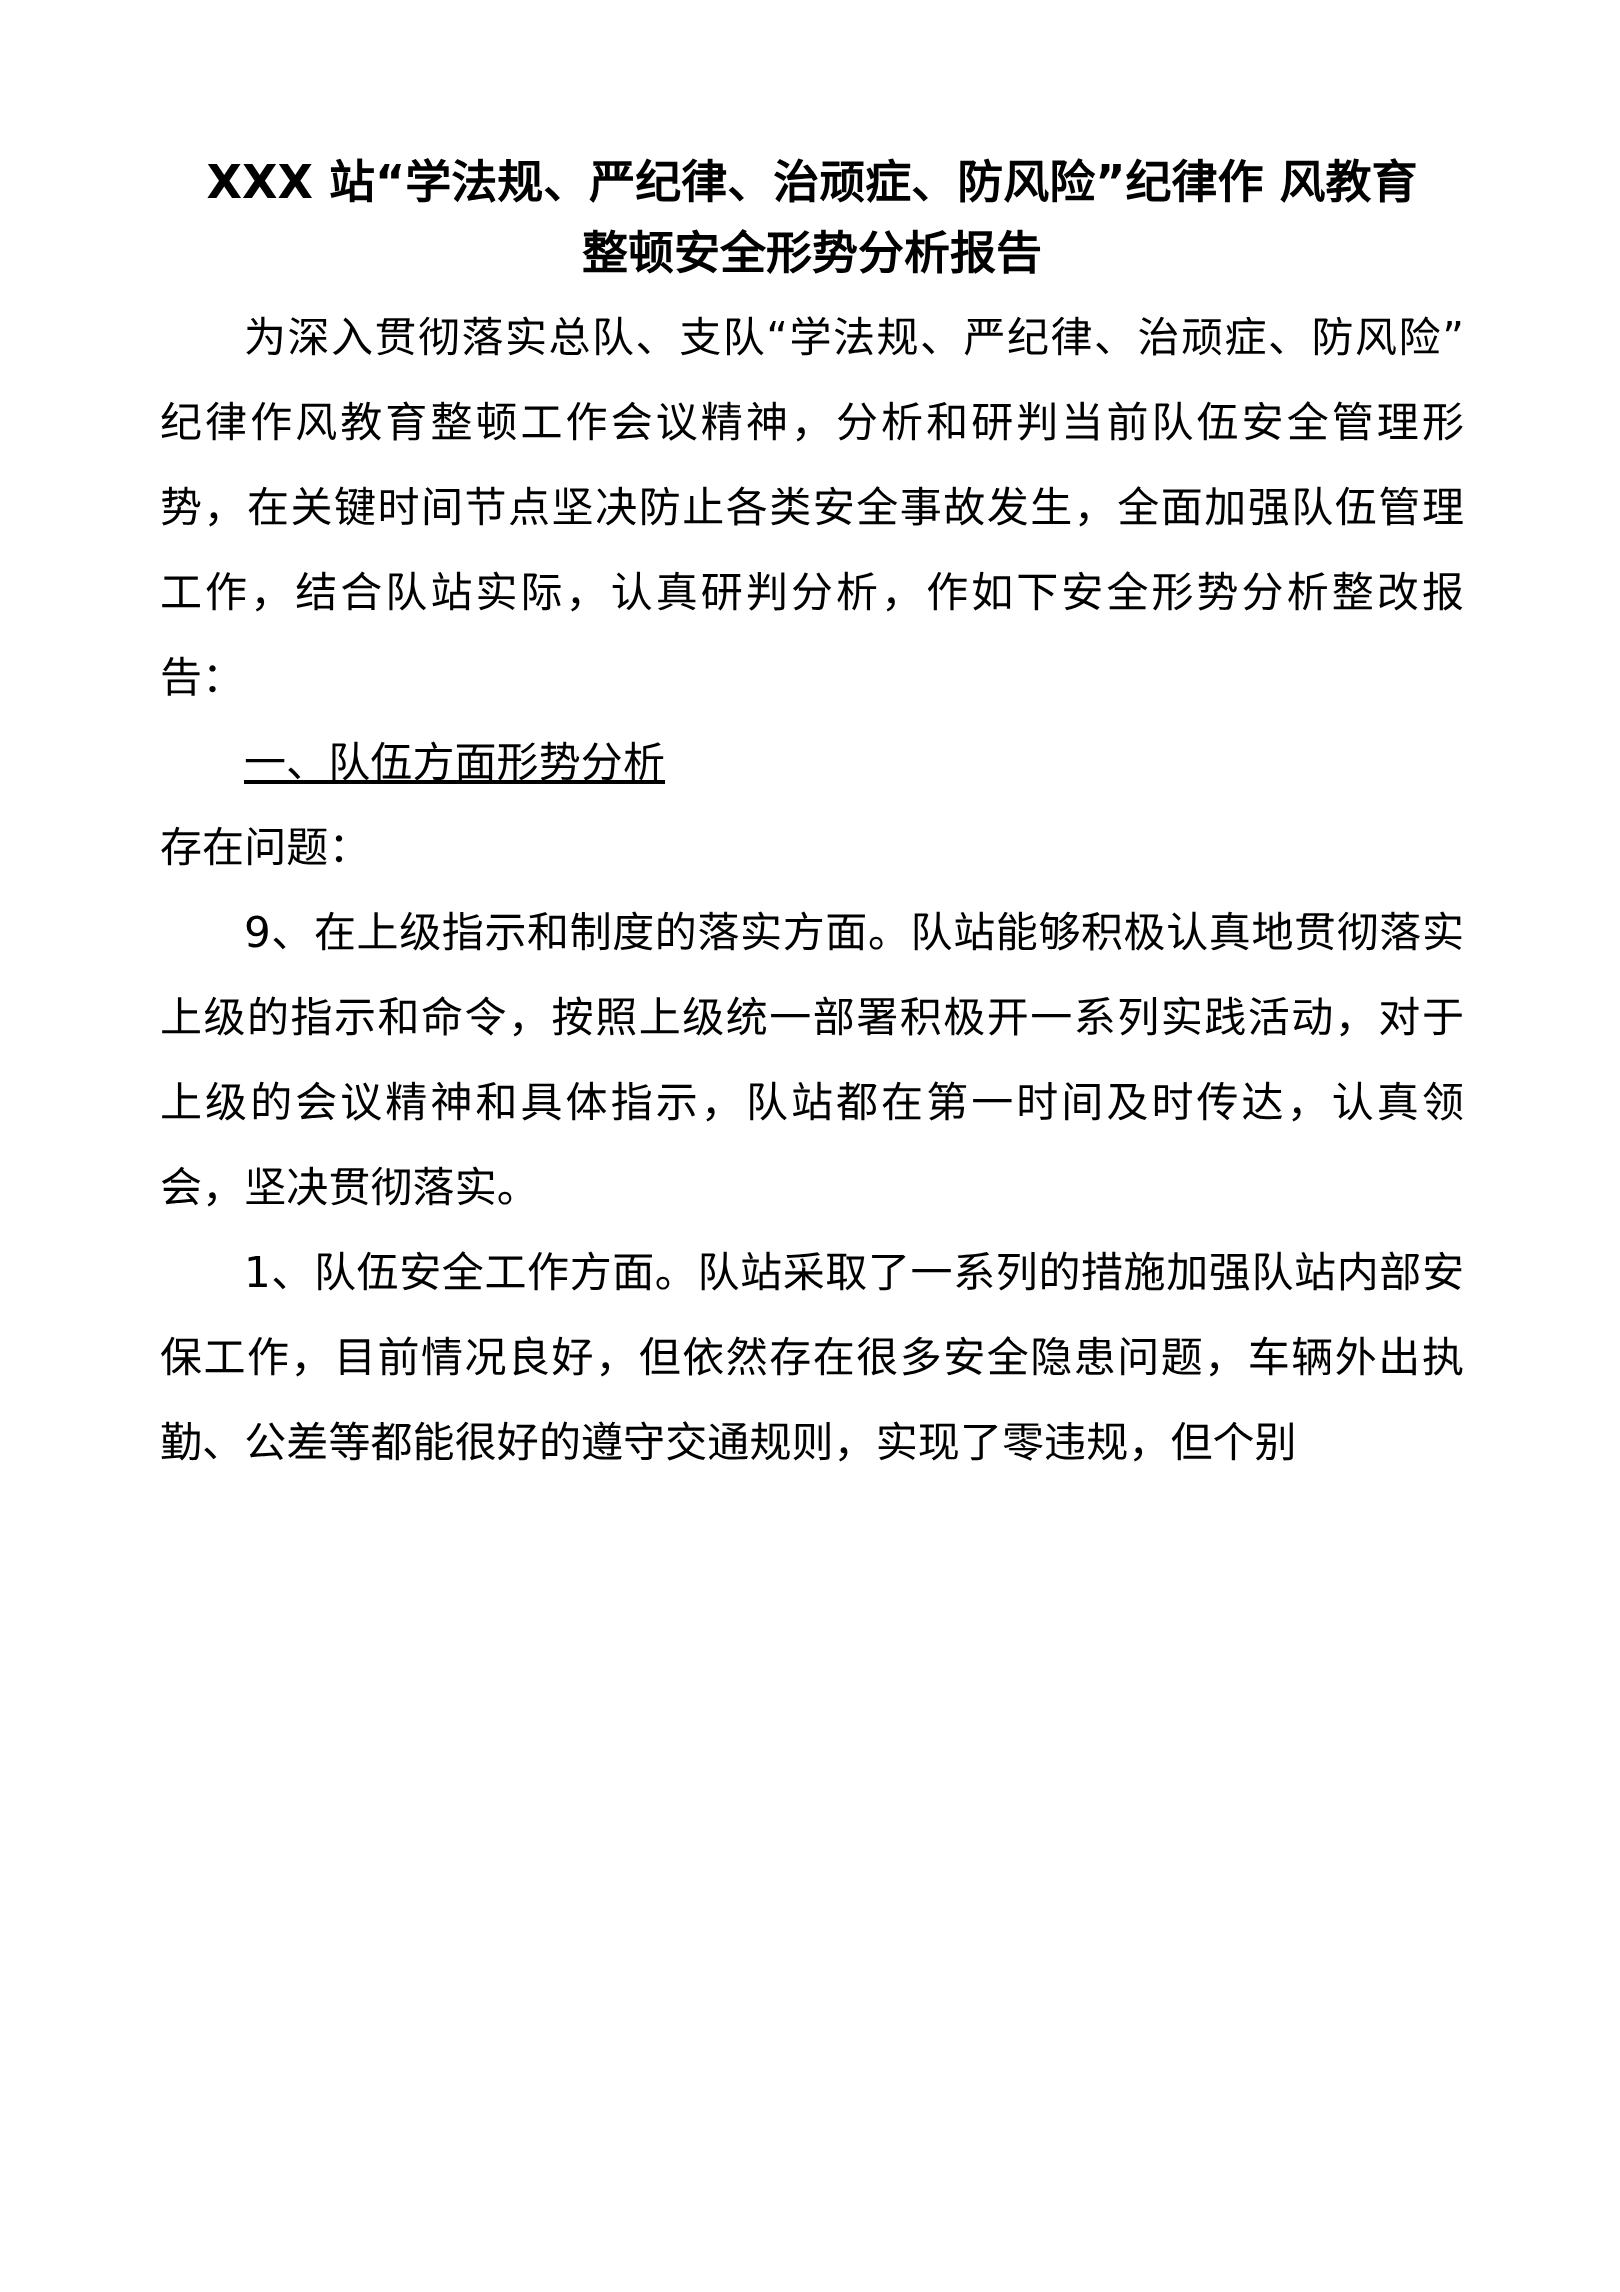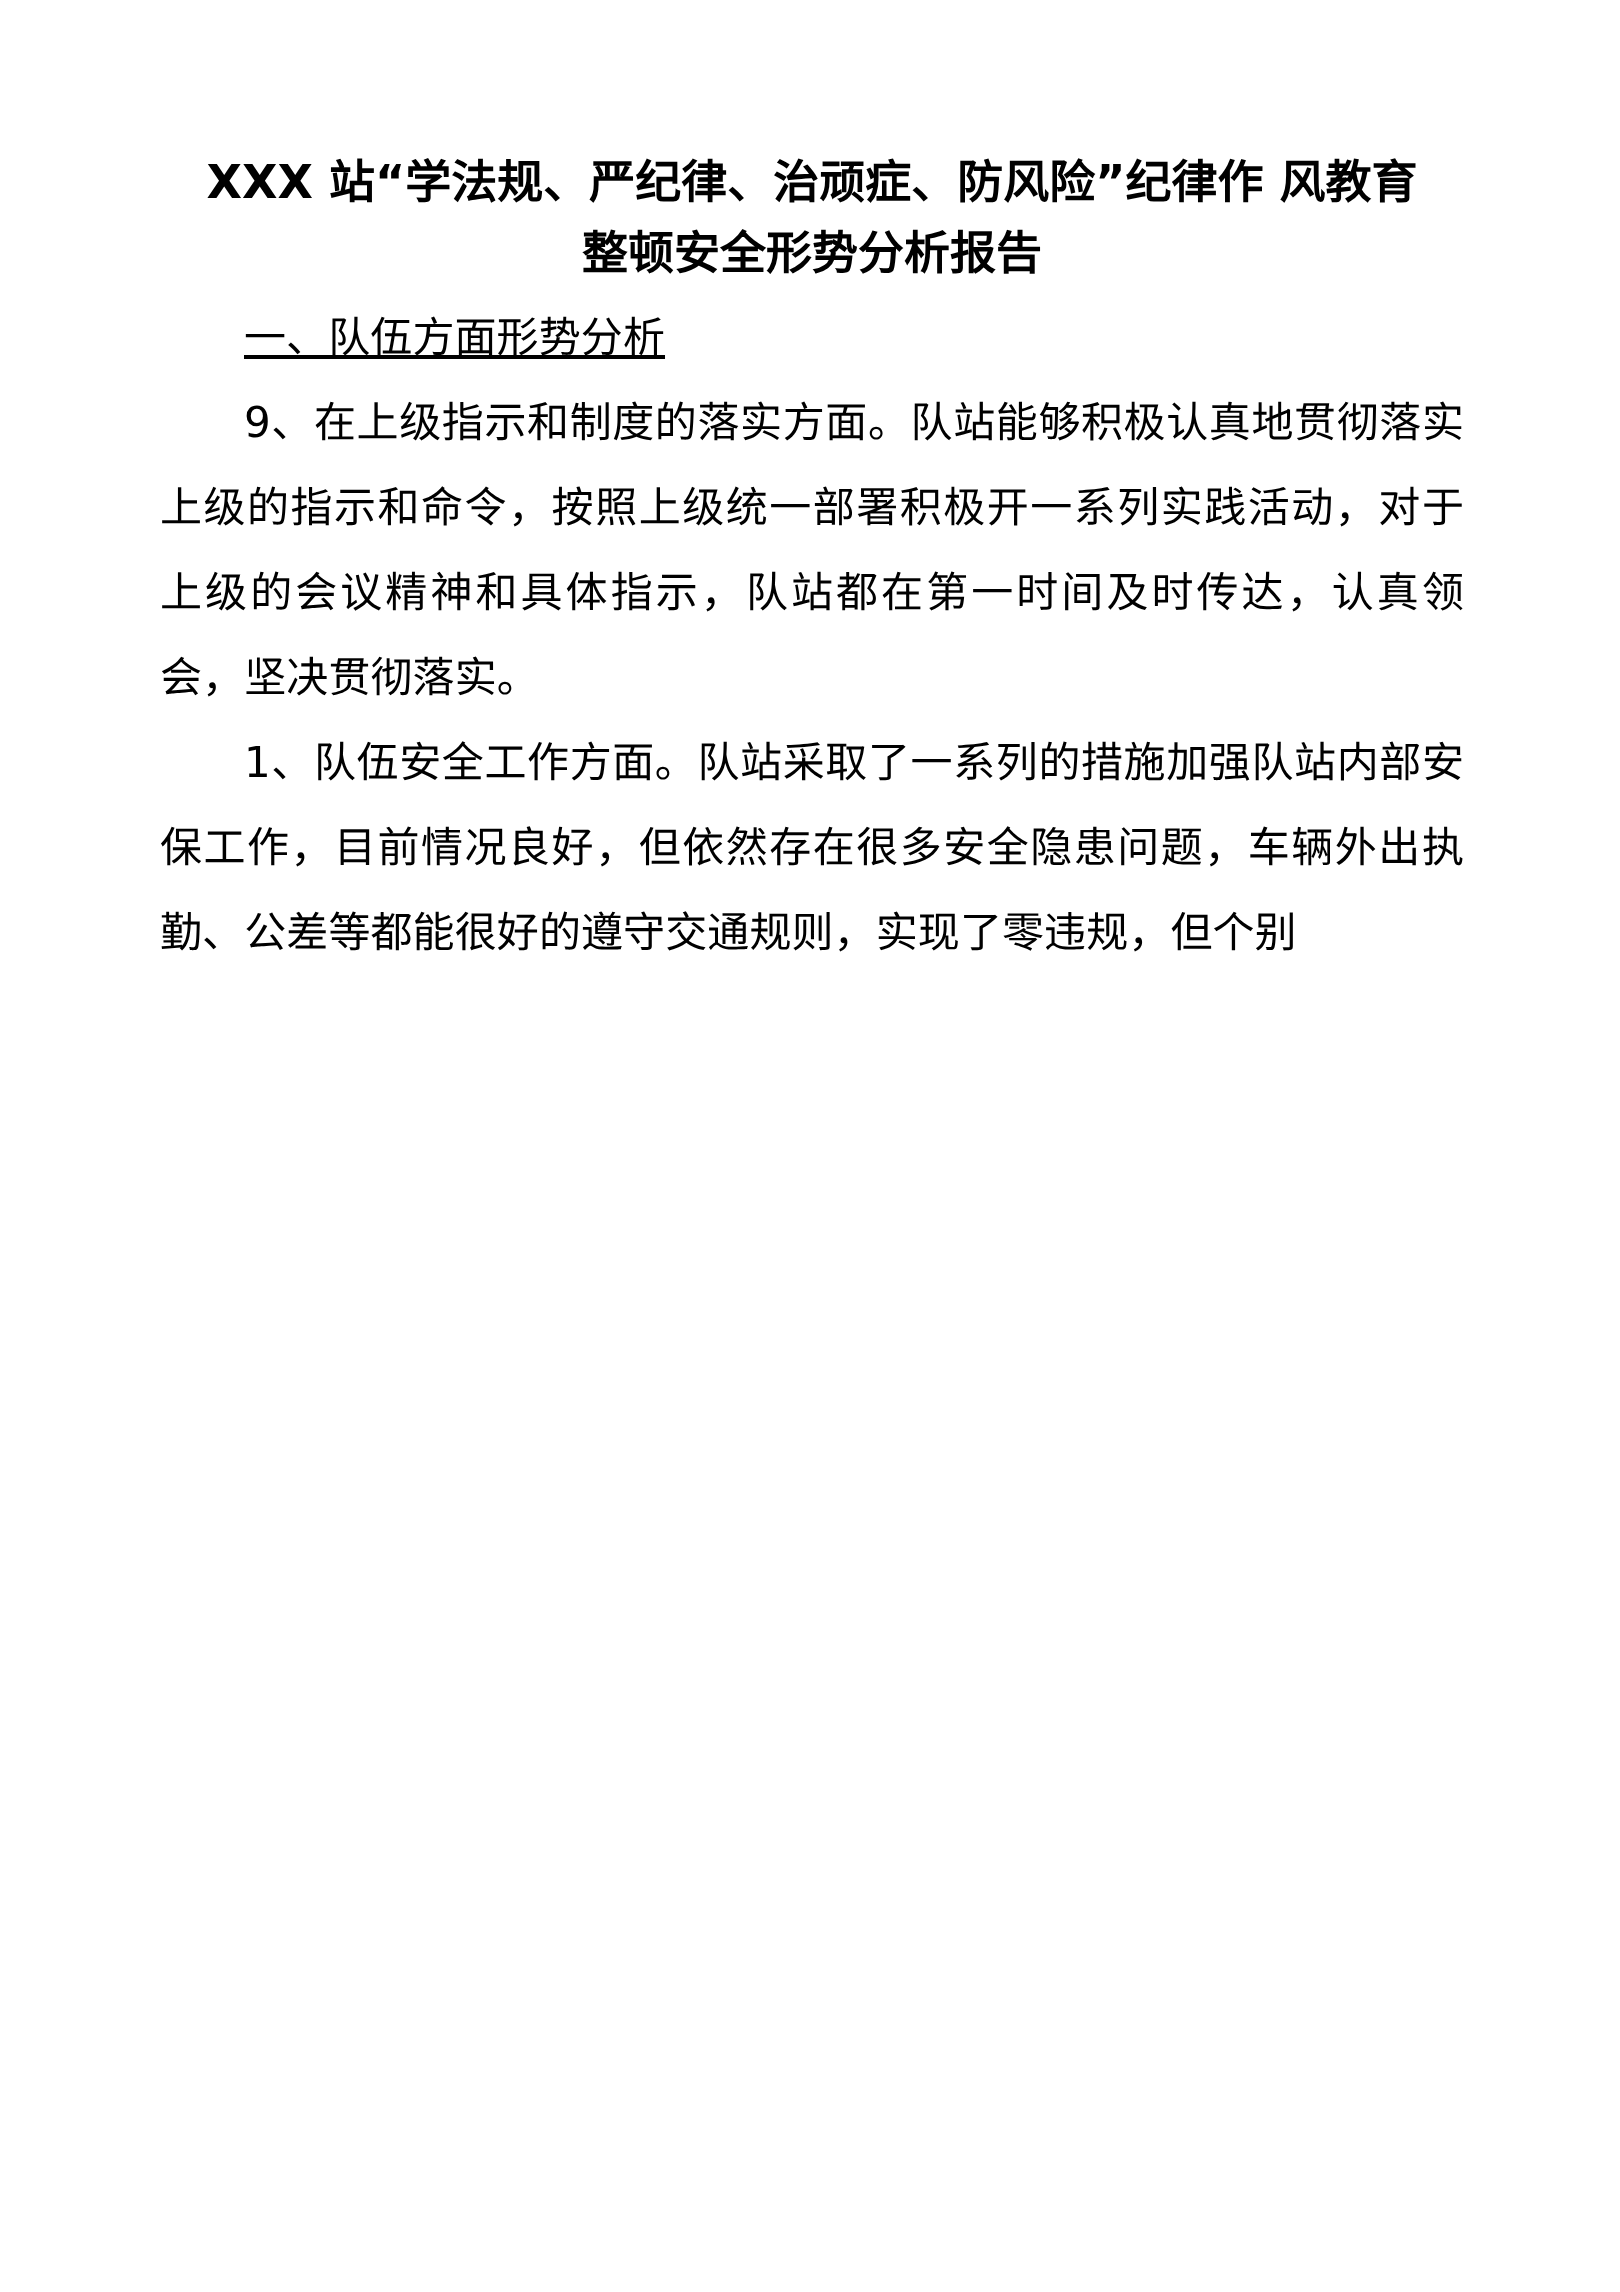--- a/index.html
+++ b/index.html
@@ -67,23 +67,25 @@
 <body>
 
 <div class="page">
   <div class="page-inner">
 
     <h1 class="doc-title">
       <span>XXX 站“学法规、严纪律、治顽症、防风险”纪律作</span>
       <span>风教育整顿安全形势分析报告</span>
     </h1>
 
+    <p class="para indent">为深入贯彻落实总队、支队“学法规、严纪律、治顽症、防风险”纪律作风教育整顿工作会议精神，分析和研判当前队伍安全管理形势，在关键时间节点坚决防止各类安全事故发生，全面加强队伍管理工作，结合队站实际，认真研判分析，作如下安全形势分析整改报告：</p>
 
     <p class="heading-1">一、队伍方面形势分析</p>
 
+    <p class="para noindent">存在问题：</p>
 
 
     <p class="para indent">9、在上级指示和制度的落实方面。队站能够积极认真地贯彻落实上级的指示和命令，按照上级统一部署积极开一系列实践活动，对于上级的会议精神和具体指示，队站都在第一时间及时传达，认真领会，坚决贯彻落实。</p>
 
     <p class="para indent">1、队伍安全工作方面。队站采取了一系列的措施加强队站内部安保工作，目前情况良好，但依然存在很多安全隐患问题，车辆外出执勤、公差等都能很好的遵守交通规则，实现了零违规，但个别</p>
 
   </div>
 </div>
 
 

